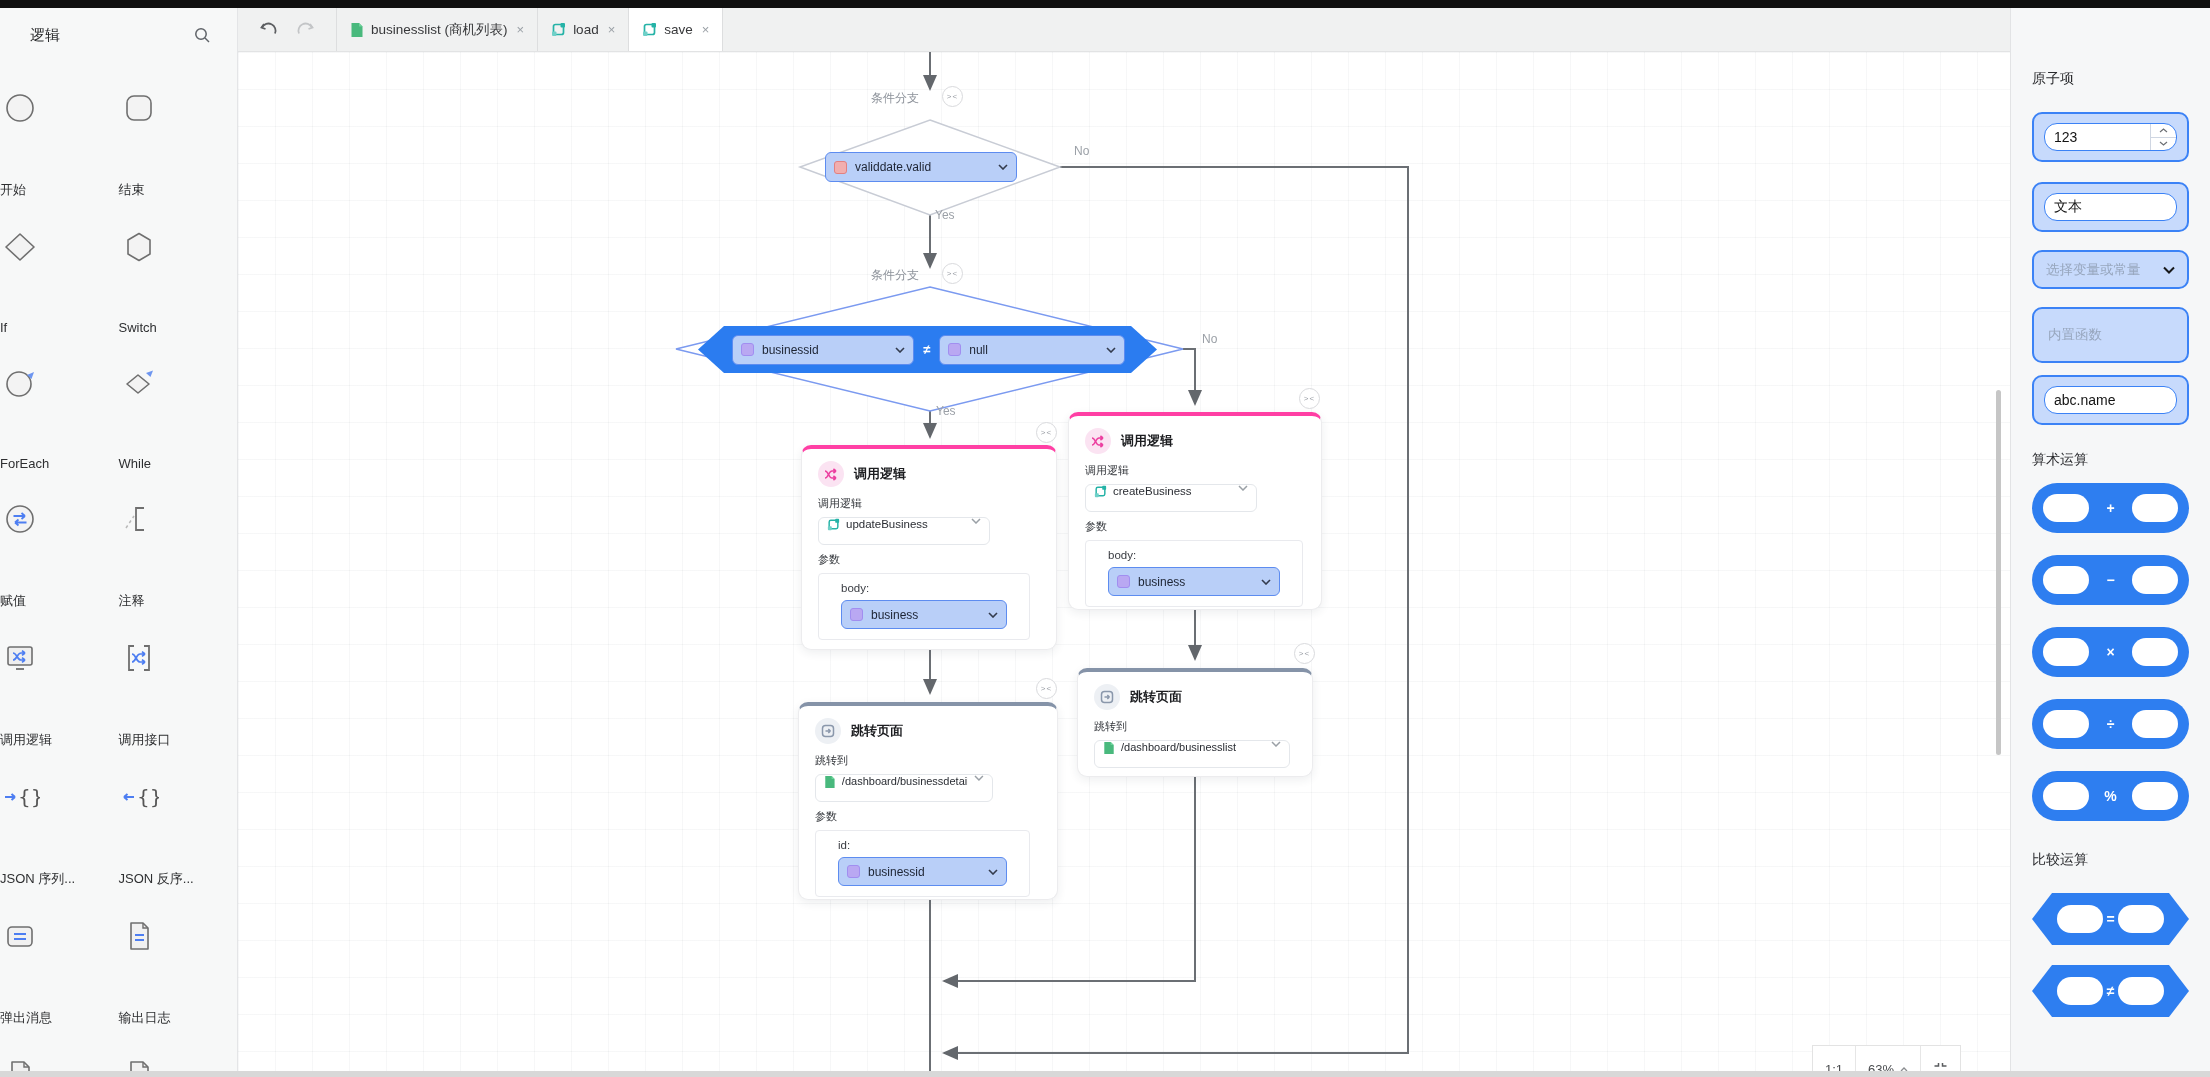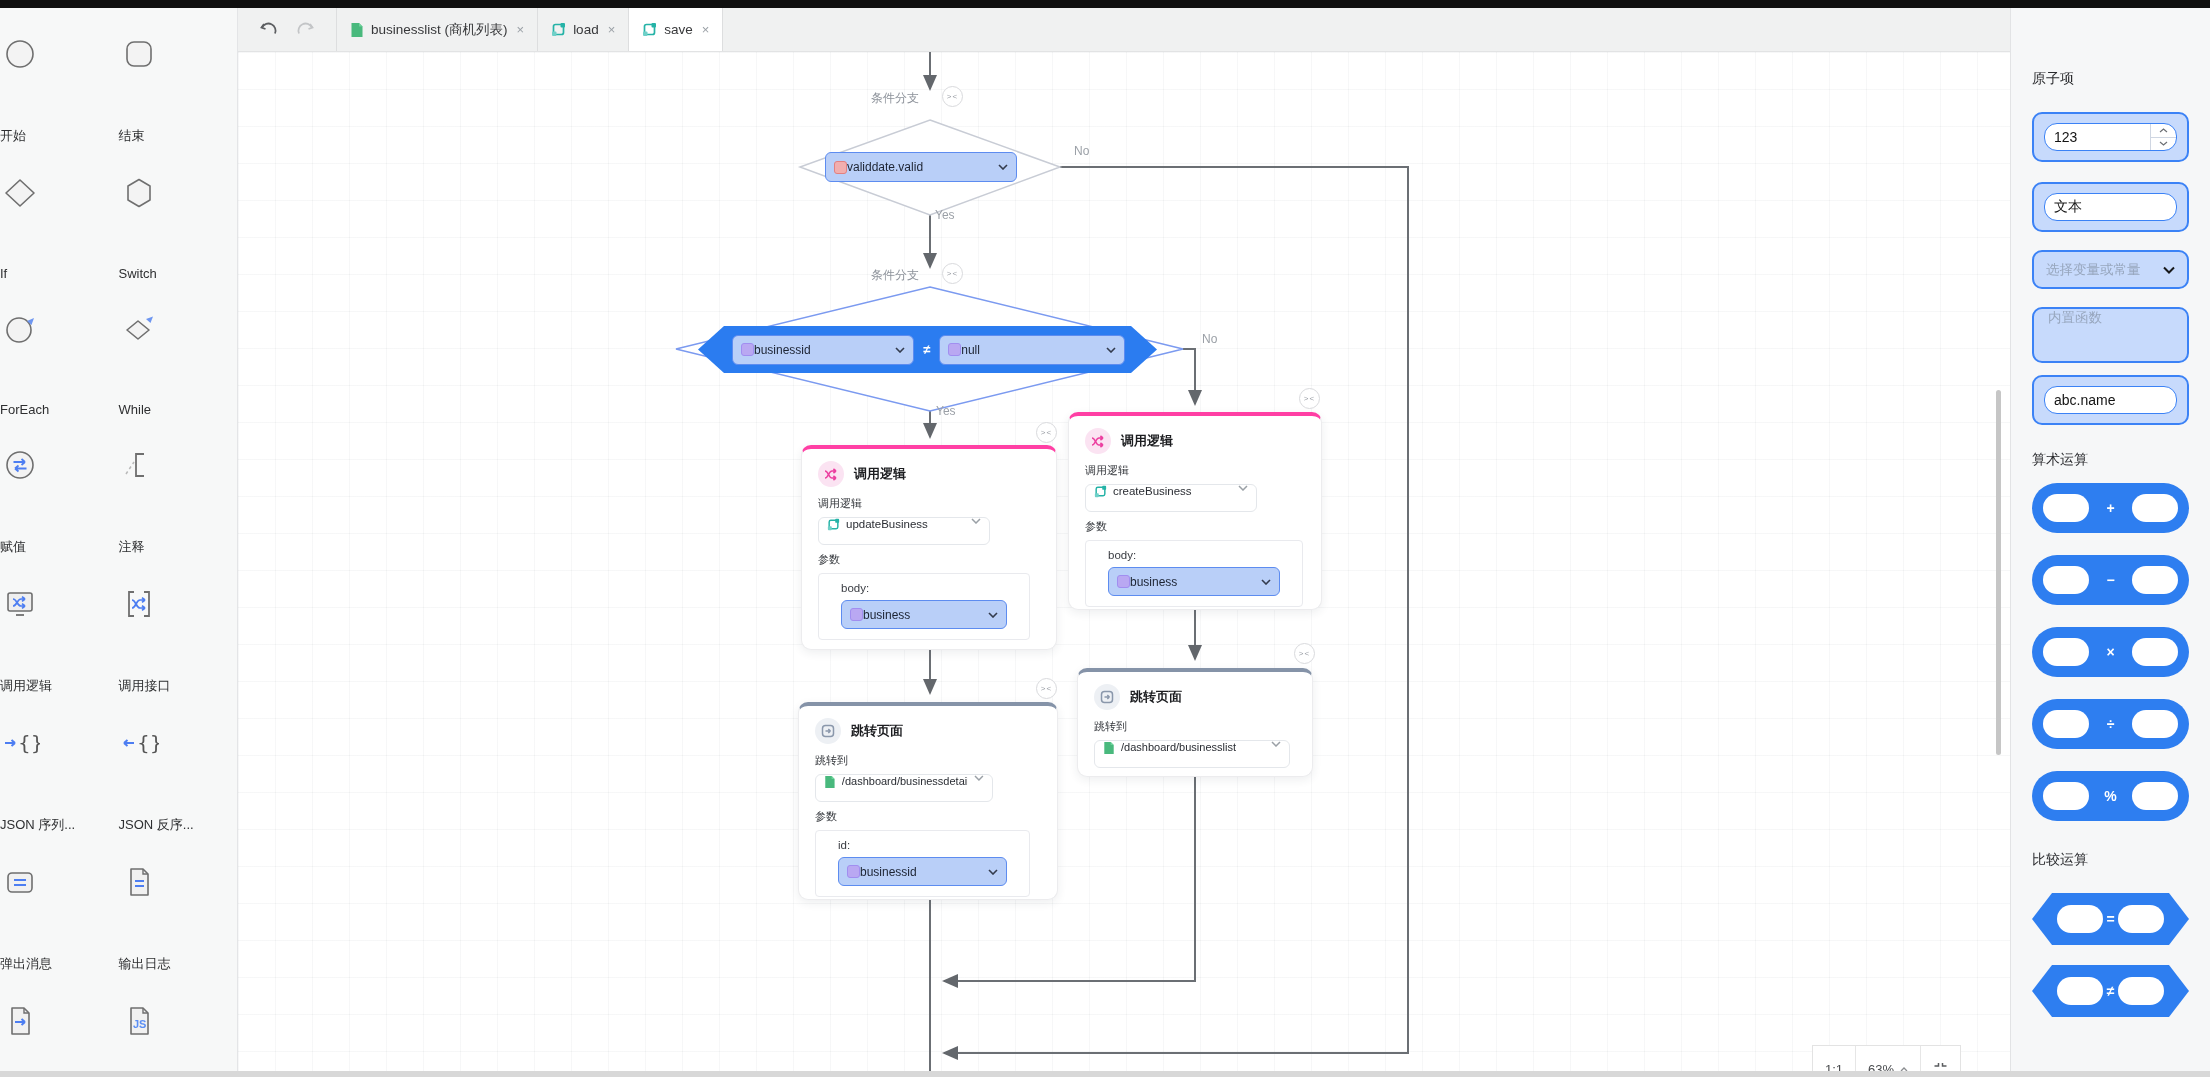--- a/index.html
+++ b/index.html
@@ -35,21 +35,21 @@
     background-image:linear-gradient(rgba(60,70,90,.045) 1px,transparent 1px),
                      linear-gradient(90deg,rgba(60,70,90,.045) 1px,transparent 1px);
     background-size:37px 37px; overflow:hidden; }
   .flowsvg { position:absolute; left:0; top:0; }
   .flabel { position:absolute; font-size:12px; color:#8e939b; white-space:nowrap; }
   .yn { position:absolute; font-size:12px; color:#9ba0a7; }
   .badge { position:absolute; width:21px; height:21px; border-radius:50%; background:#fff;
     border:1px solid #d9dadd; color:#9a9ea5; font-size:8px; letter-spacing:1px;
     display:flex; align-items:center; justify-content:center; cursor:pointer; z-index:4; }
 
-  .blue-select { display:flex; align-items:center; gap:0; padding:0 8px;
+  .blue-select { display:flex; align-items:center; gap:8px; padding:0 8px;
     background:#b9cff8; border:1.5px solid #5d8cf0; border-radius:6px; height:30px;
     font-size:12px; color:#1d2433; cursor:pointer; }
   .blue-select .grow { flex:1 1 auto; overflow:hidden; white-space:nowrap; }
   .chip { width:13px; height:13px; border-radius:3px; flex:0 0 auto; }
   .chip.red { background:#f1aeae; border:1px solid #e28080; }
   .chip.purple { background:#b9a8f2; border:1px solid #a18ef0; }
 
   .hexwrap { position:absolute; left:460px; top:274px; width:459px; height:47px; background:#2b7cf0;
     clip-path:polygon(0 50%, 26px 0, calc(100% - 26px) 0, 100% 50%, calc(100% - 26px) 100%, 26px 100%);
     display:flex; align-items:center; padding:0 32px 0 34px; gap:9px; z-index:3; }
@@ -90,40 +90,47 @@
   .apill.mb20{margin-bottom:20px;} .apill.mb18{margin-bottom:18px;}
   .innerfield { background:#fff; border:1.5px solid #3b82f6; border-radius:13px; height:28px;
     display:flex; align-items:center; font-size:14px; color:#141414; padding:0 9px; }
   .num .innerfield { padding-right:0; }
   .spin { margin-left:auto; align-self:stretch; width:26px; border-left:1px solid #cfd6e2;
     display:flex; flex-direction:column; }
   .spin span { flex:1; display:flex; align-items:center; justify-content:center; }
   .spin span:first-child { border-bottom:1px solid #cfd6e2; }
   .apill.sel { height:39px; display:flex; align-items:center; padding:0 12px; }
   .apill.sel .ph { flex:1; font-size:13.5px; color:#97a6bd; }
-  .apill.plain { height:56px; display:flex; padding:0 14px; margin-bottom:12px; }
+  .apill.plain { height:56px; display:flex; align-items:center; padding:0 14px; margin-bottom:12px; }
   .apill.plain .ph { font-size:13.5px; color:#97a6bd; }
 
   .op { height:50px; border-radius:25px; background:#2e7ef0; display:flex; align-items:center;
     justify-content:space-between; padding:0 11px; margin-bottom:22px; cursor:grab; }
   .op .slot { width:46px; height:28px; background:#fff; border-radius:14px; }
   .op .sym { color:#fff; font-size:14px; font-weight:bold; }
   .op.hex { border-radius:0; height:52px; margin-bottom:20px;
     clip-path:polygon(0 50%, 20px 0, calc(100% - 20px) 0, 100% 50%, calc(100% - 20px) 100%, 20px 100%);
     padding:0 25px; }
 
   svg { display:block; }
 </style>
 </head>
 <body>
 
 <div class="app">
   <div class="topstrip"></div>
 
   <aside class="sidebar">
+    <div class="sb-head">
+      <span class="sb-title">逻辑</span>
+      <svg width="18" height="18" viewBox="0 0 18 18" fill="none" stroke="#5f6368" stroke-width="1.5">
+          <circle cx="8" cy="8" r="5.2"></circle>
+          <path d="M12 12 L16 16"></path>
+        </svg>
+    </div>
     <div class="palette">
       <div class="pal-item">
         <span class="pal-ic">
             <svg width="40" height="40" viewBox="0 0 40 40">
               <circle cx="20" cy="20" r="13" fill="#f3f3f3" stroke="#6f6f6f" stroke-width="1.6"></circle>
             </svg>
           </span>
         <span class="pal-label">开始</span>
       </div>
       <div class="pal-item">

